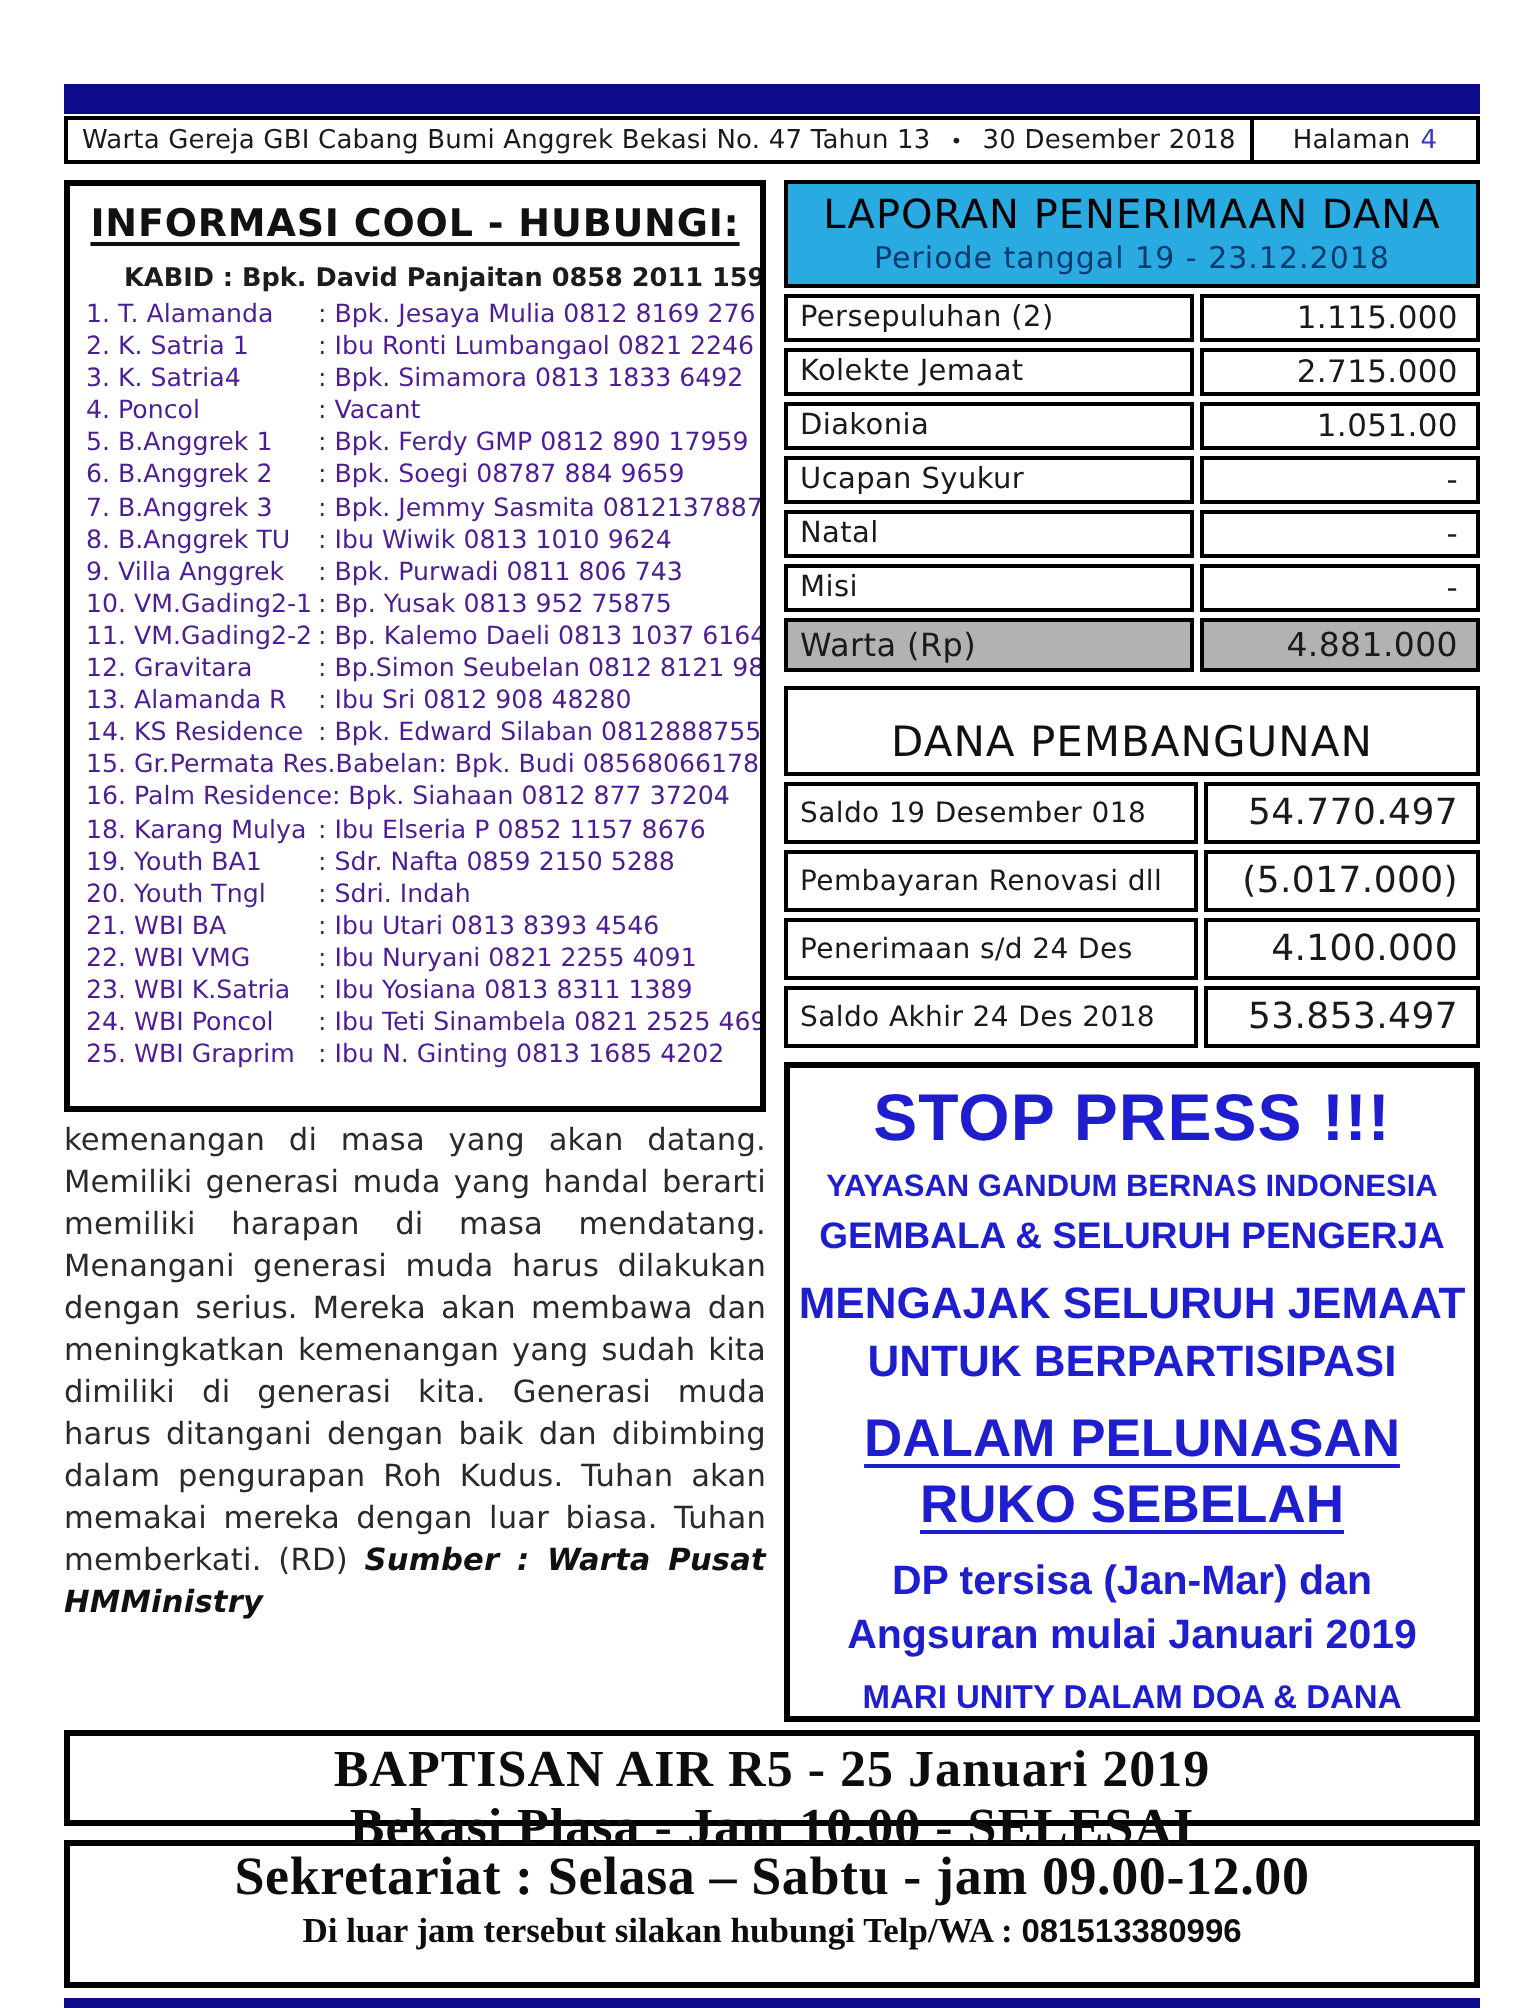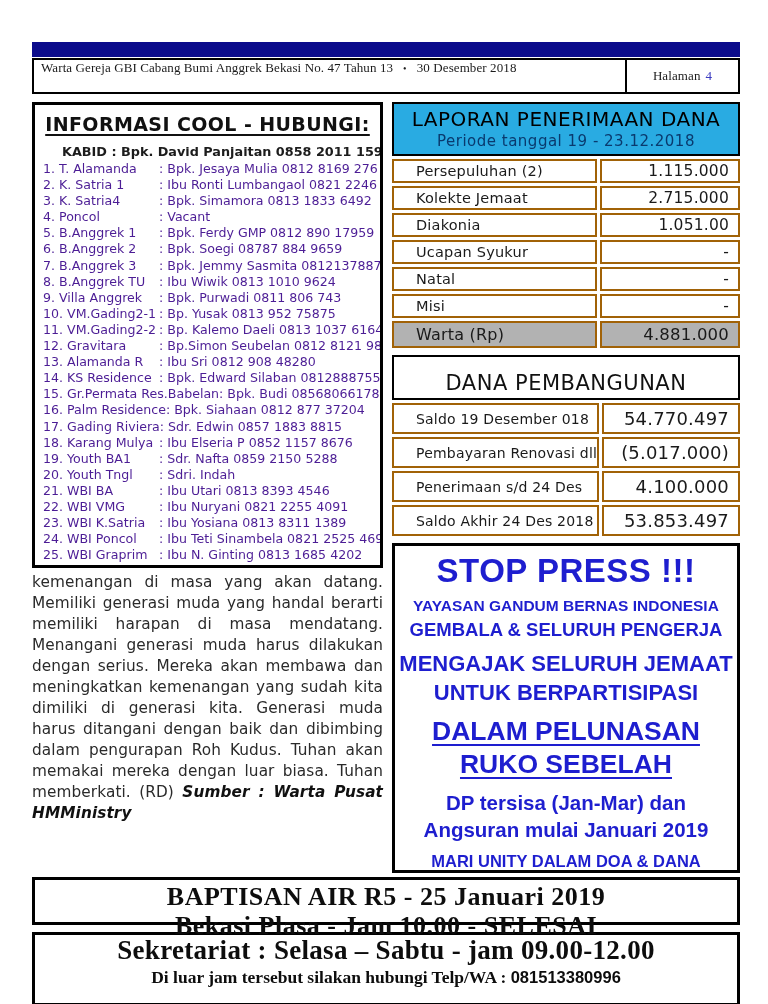--- a/index.html
+++ b/index.html
@@ -14,23 +14,23 @@
   .page { padding:42px 28px 0 32px; }
 
   
   .navy-bar { height:15px; background:var(--navy,#0b0b8b); }
   .bottom-bar { height:11px; background:var(--navy,#0b0b8b); margin-top:5px; }
 
   
   .header-box {
     margin-top:1px;
     border:2px solid #000;
-    height:36px;
-    display:flex; align-items:flex-start;
-    font-size:13px; letter-spacing:.1px; color:#1a1a1a;font-family:Liberation Serif, serif;
+    height:24px;
+    display:flex; align-items:center;
+    font-size:13px; letter-spacing:.1px; color:#1a1a1a;
   }
   .header-title { flex:1; padding-left:7px; white-space:nowrap; overflow:hidden; }
   .header-title .bullet { margin:0 10px; font-size:10px; }
   .header-page {
     width:113px; height:100%; border-left:2px solid #000;
     display:flex; align-items:center; justify-content:center; gap:5px;
   }
   .header-page .pageno { color:#3a3ac0; }
 
   
@@ -53,22 +53,22 @@
 
   
   .fin-table { display:grid; grid-template-columns:1fr 140px; gap:3px; }
   .fin-header {
     grid-column:1 / -1; border:2px solid #000; background:var(--cyan,#29abe2);
     text-align:center; padding:3px 0 4px;
   }
   .fin-header .t1 { font-size:20px; letter-spacing:.5px; color:#000; }
   .fin-header .t2 { font-size:15px; letter-spacing:.5px; color:var(--subnavy,#0a3a6e); margin-top:1px; }
   .cell {
-    border:2px solid #a16207; background:#fff; display:flex; align-items:center;
-    padding:1px 22px; min-height:24px; font-size:14.5px; color:#1a1a1a; letter-spacing:.2px;
+    border:2px solid #000000; background:#fff; display:flex; align-items:center;
+    padding:1px 6px; min-height:24px; font-size:14.5px; color:#1a1a1a; letter-spacing:.2px;
     white-space:nowrap; overflow:hidden;
   }
   .cell.val { justify-content:flex-end; font-size:15.5px; padding-right:9px; }
   .cell.total { background:var(--gray,#b2b2b2); font-size:16px; min-height:27px; }
   .cell.total.val { font-size:16.5px; }
 
   .dana-table { margin-top:7px; grid-template-columns:1fr 138px; }
   .dana-title {
     grid-column:1 / -1; border:2px solid #000; text-align:center;
     font-size:21px; letter-spacing:.5px; padding:14px 0 3px; background:#fff;
@@ -192,24 +192,20 @@
               <span class="c-name">14. KS Residence</span>
               <span>: Bpk. Edward Silaban 081288875593</span>
             </div>
             <div class="c-line">
               <span class="c-name">15. Gr.Permata Res.Babelan</span>
               <span>: Bpk. Budi 08568066178</span>
             </div>
             <div class="c-line">
               <span class="c-name">16. Palm Residence</span>
               <span>: Bpk. Siahaan 0812 877 37204</span>
-            </div>
-            <div class="c-line">
-              <span class="c-name">17. Gading Riviera</span>
-              <span>: Sdr. Edwin 0857 1883 8815</span>
             </div>
             <div class="c-line">
               <span class="c-name">18. Karang Mulya</span>
               <span>: Ibu Elseria P 0852 1157 8676</span>
             </div>
             <div class="c-line">
               <span class="c-name">19. Youth BA1</span>
               <span>: Sdr. Nafta 0859 2150 5288</span>
             </div>
             <div class="c-line">

